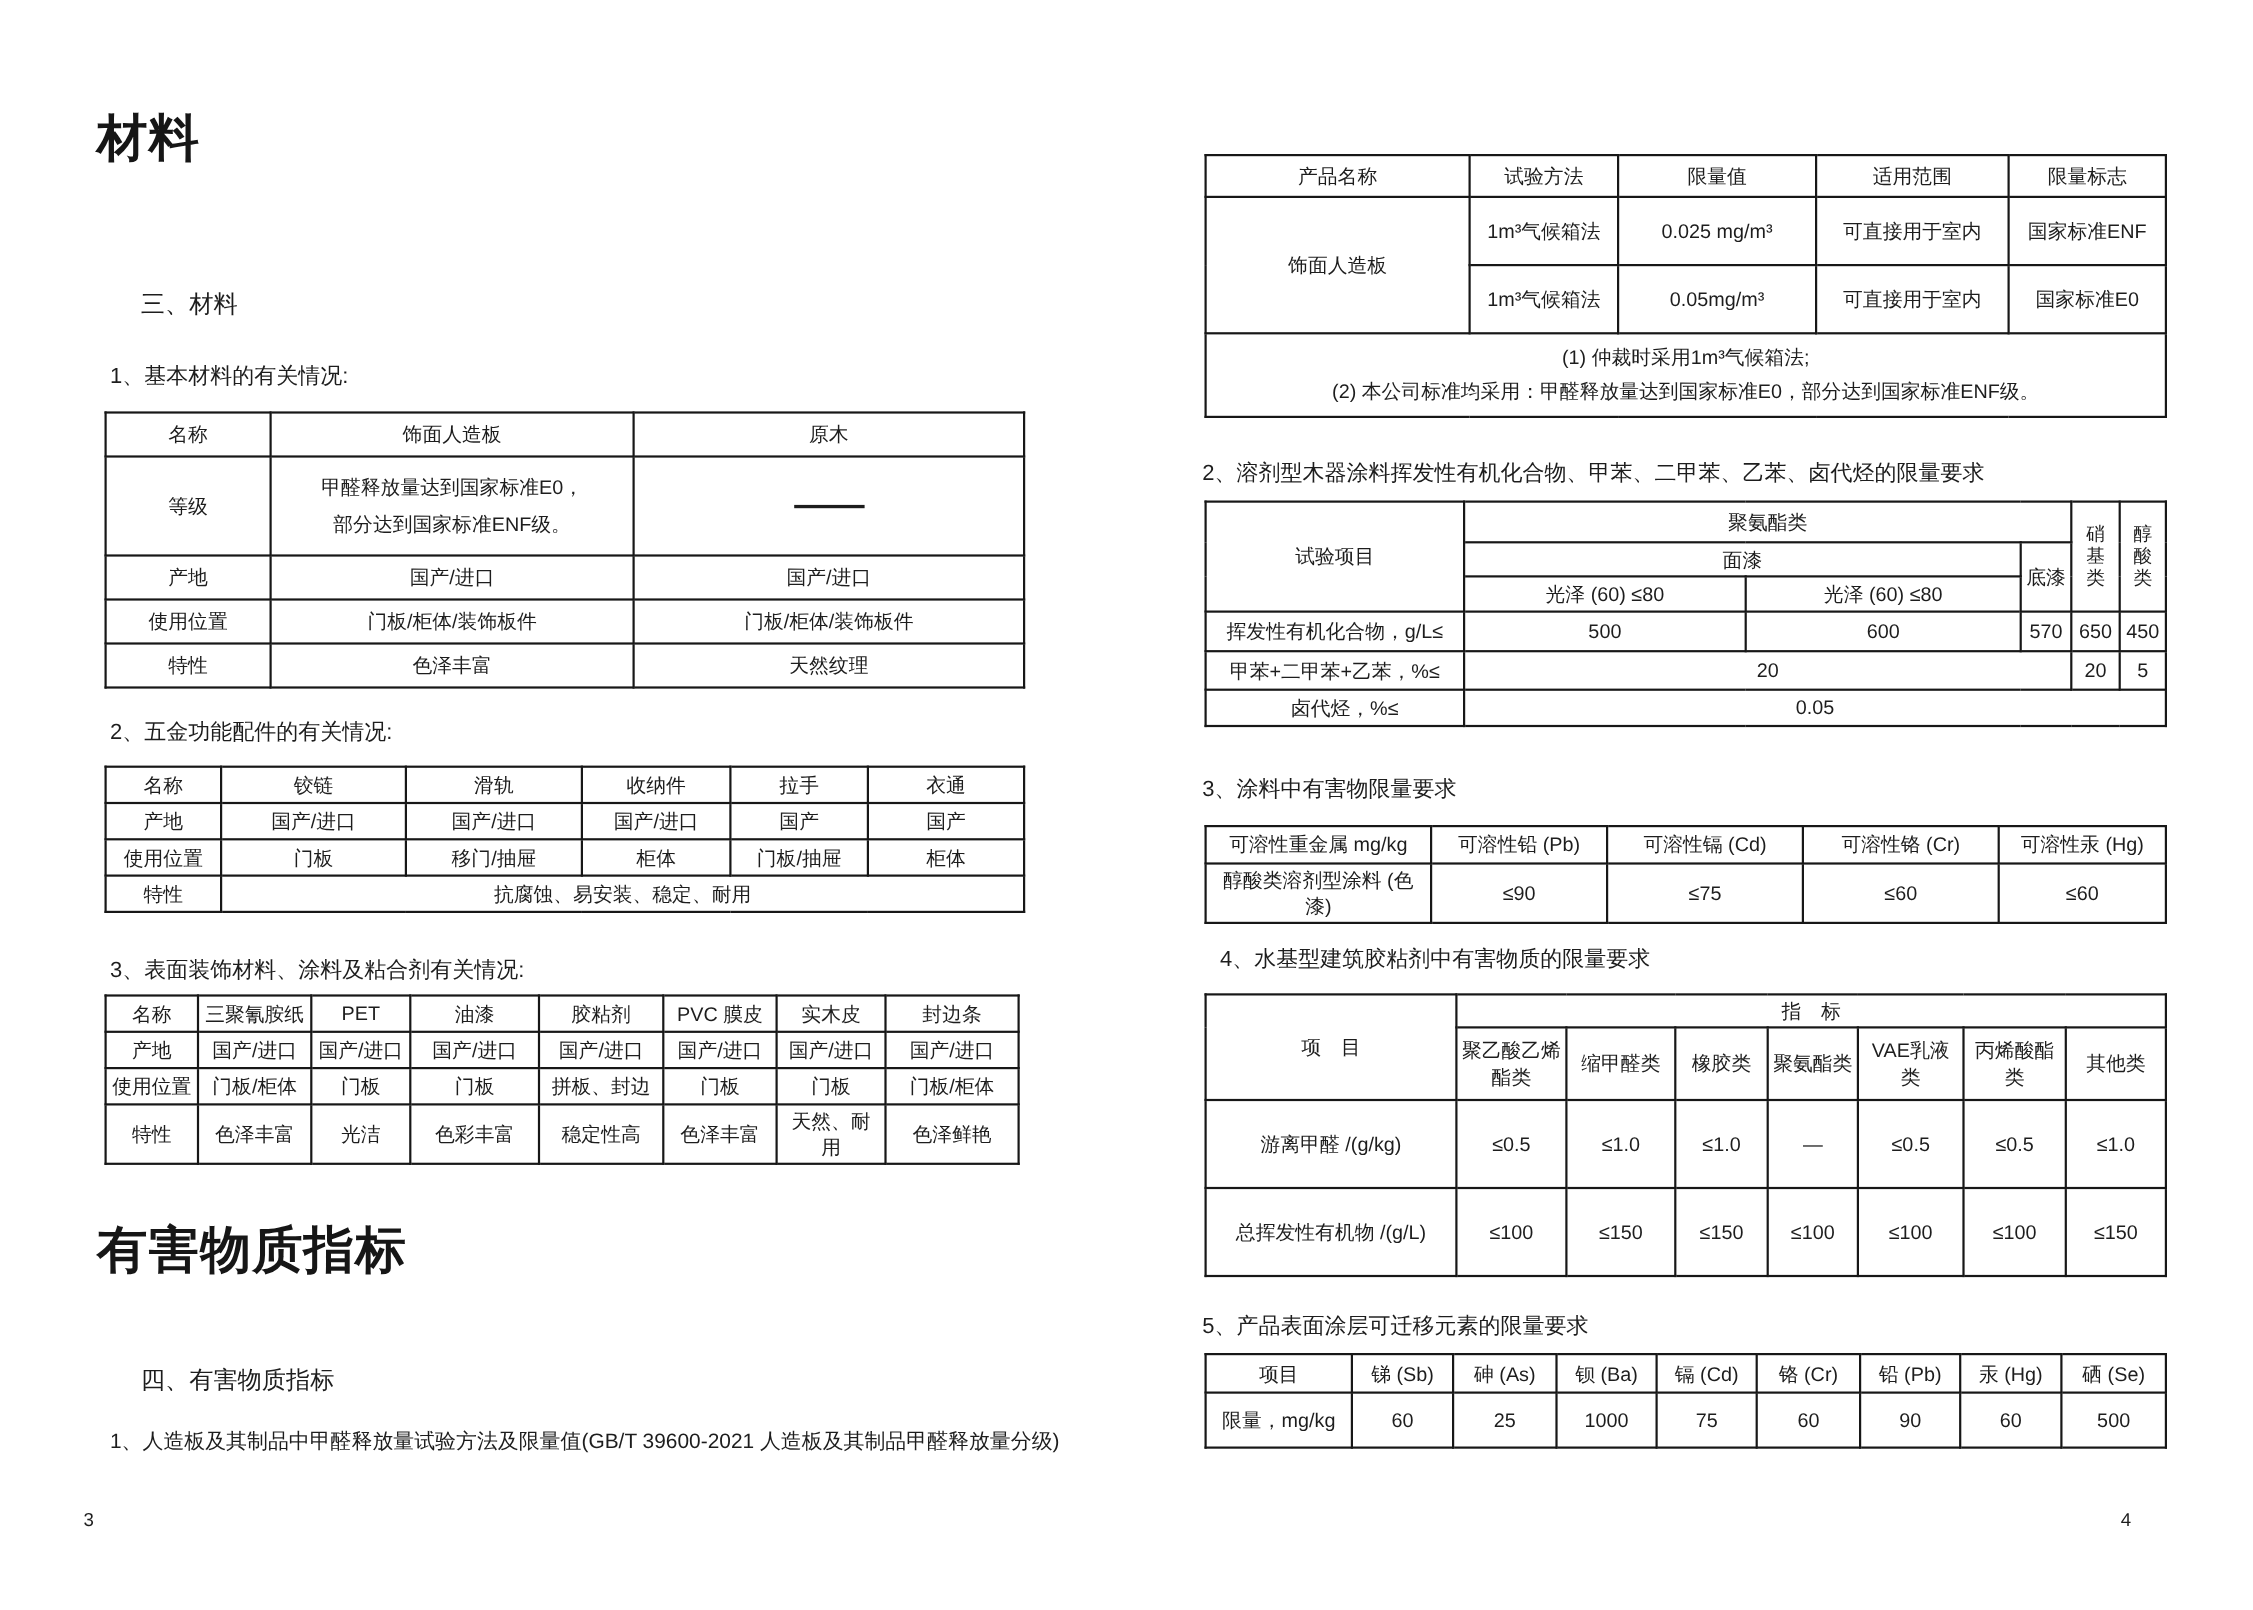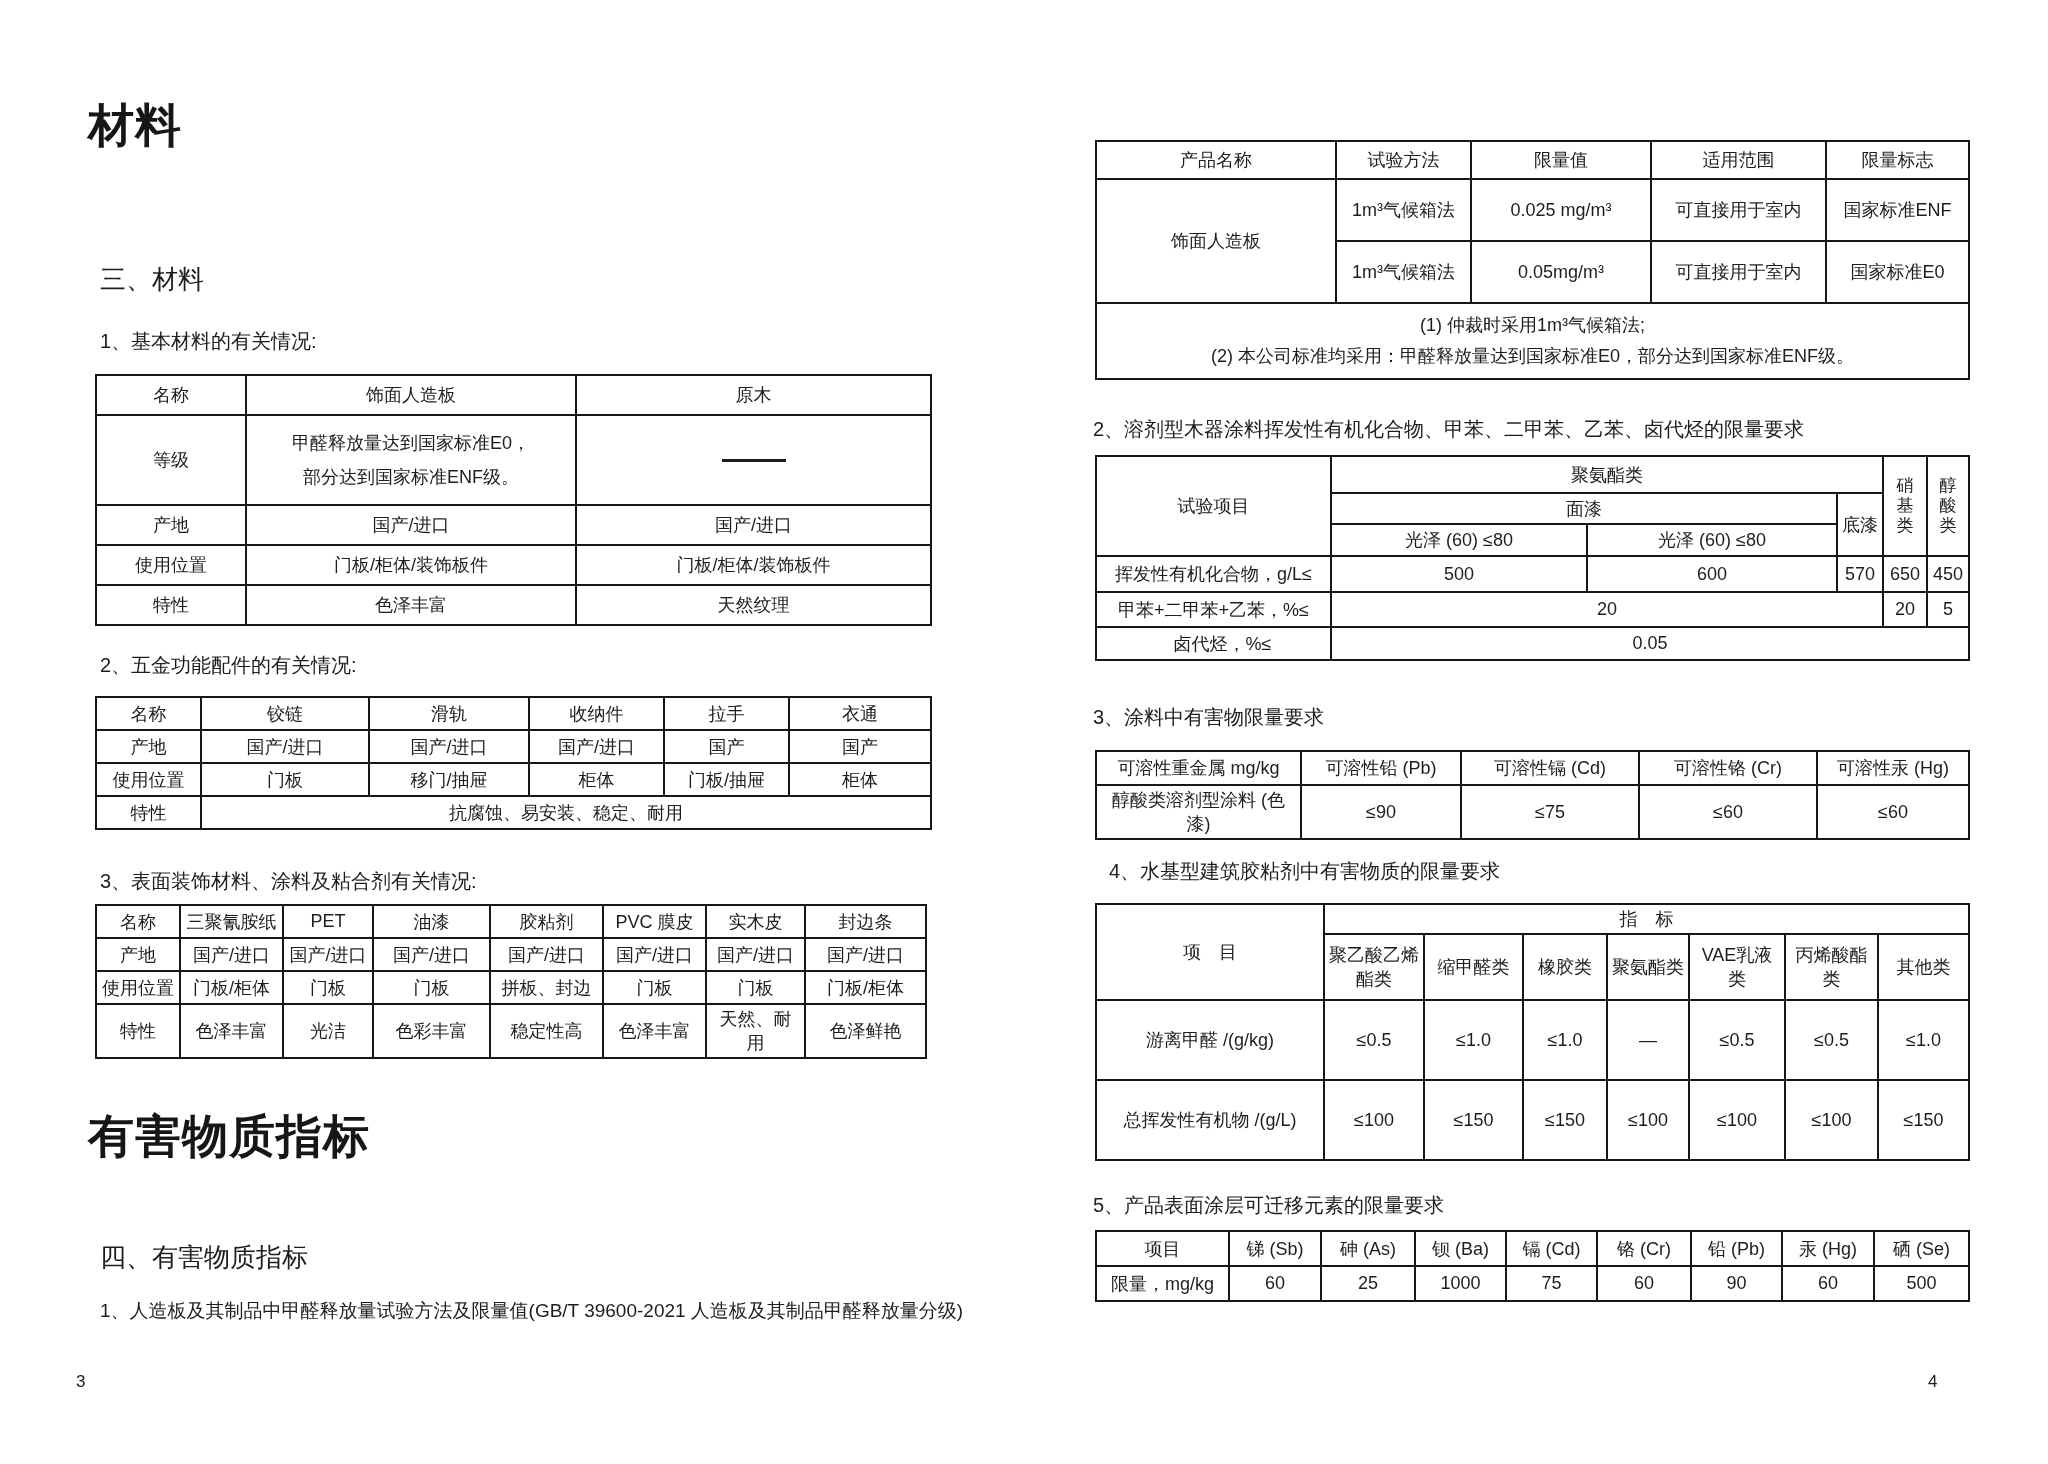--- a/index.html
+++ b/index.html
@@ -1,20 +1,20 @@
 <!DOCTYPE html>
 <html><head>
 <meta charset="utf-8">
 <style>
   html,body{margin:0;padding:0;background:#ffffff;}
   .canvas{position:relative;width:2048px;height:1464px;background:#ffffff;overflow:hidden;
           font-family:"Liberation Sans","DejaVu Sans",sans-serif;color:#1d1d1d;}
   .abs{position:absolute;}
   .big-title{font-size:46px;font-weight:bold;color:#161616;letter-spacing:1px;}
-  .section{font-size:26px;color:#1d1d1d;}
+  .section{font-size:22px;color:#1d1d1d;margin-left:28px;}
   .sub{font-size:20px;color:#1d1d1d;}
   .para{font-size:19px;line-height:34px;color:#1d1d1d;}
   .pageno{font-size:17px;color:#1d1d1d;}
   table.doc{border-collapse:collapse;table-layout:fixed;background:#fff;}
   table.doc td,table.doc th{border:2px solid #171717;font-size:18px;font-weight:normal;
        text-align:center;vertical-align:middle;padding:2px 4px;color:#1d1d1d;overflow:hidden;}
   td.tl{text-align:left;padding-left:10px;}
   td.pad28{padding-left:28px;text-align:left;}
   td.notes{text-align:left;padding:8px 14px;}
   .notes div{line-height:31px;font-size:18px;}
@@ -363,21 +363,21 @@
       <th>项目</th>
       <th>锑 (Sb)</th>
       <th>砷 (As)</th>
       <th>钡 (Ba)</th>
       <th>镉 (Cd)</th>
       <th>铬 (Cr)</th>
       <th>铅 (Pb)</th>
       <th>汞 (Hg)</th>
       <th>硒 (Se)</th>
     </tr>
-    <tr style="height:35px">
+    <tr style="height:50px">
       <td class="tl">限量，mg/kg</td>
       <td>60</td>
       <td>25</td>
       <td>1000</td>
       <td>75</td>
       <td>60</td>
       <td>90</td>
       <td>60</td>
       <td>500</td>
     </tr>

